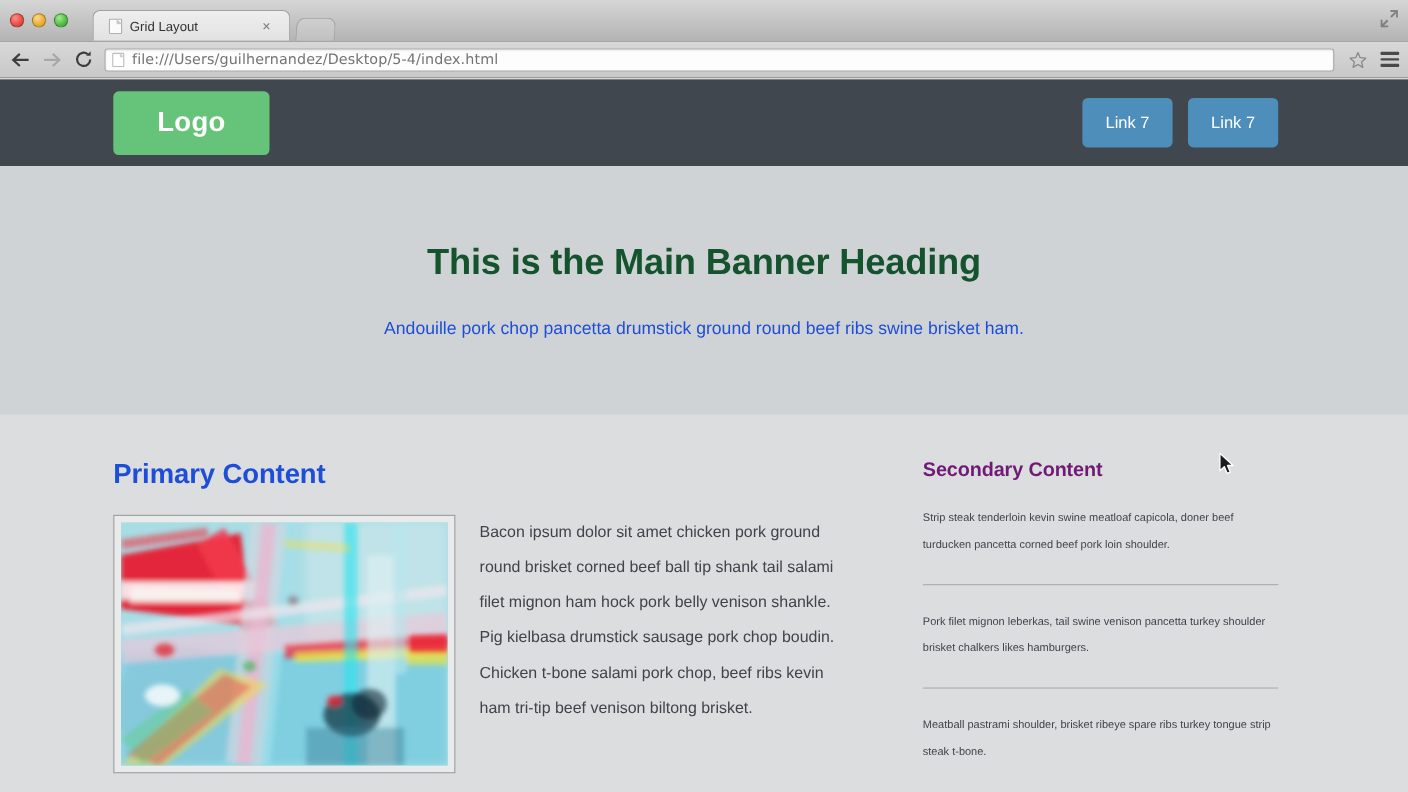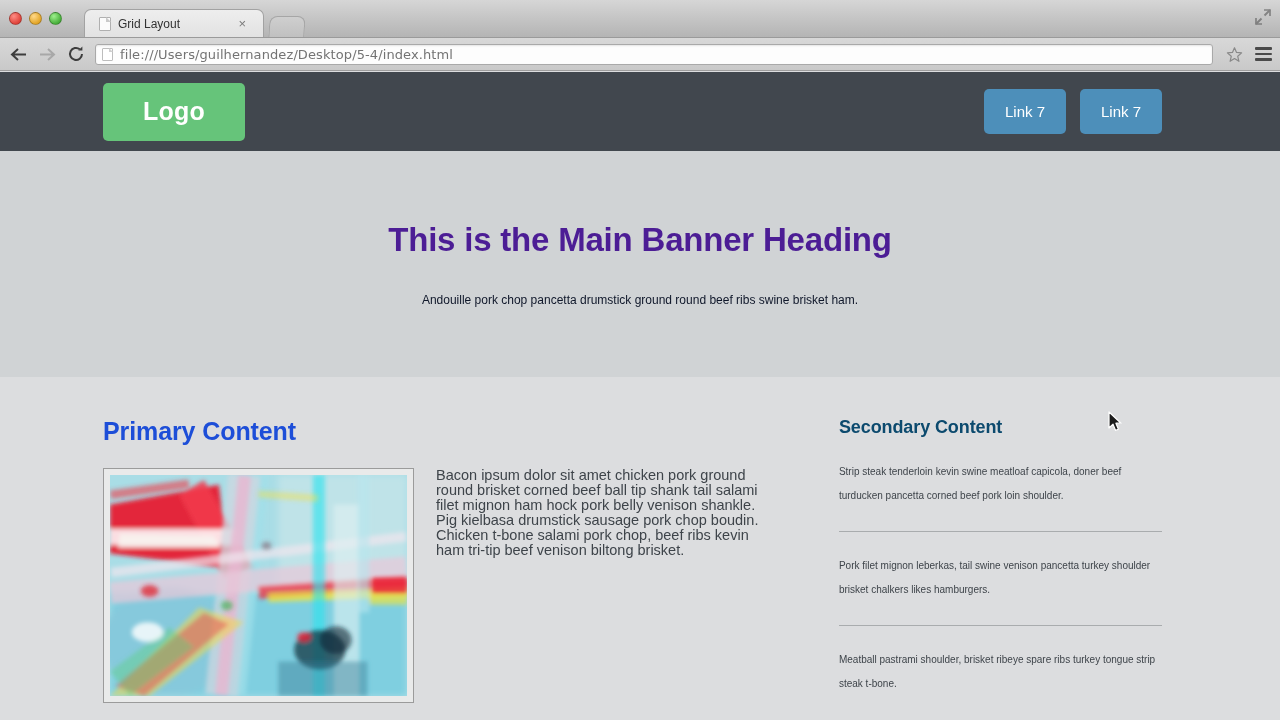--- a/index.html
+++ b/index.html
@@ -131,24 +131,24 @@
   }
 
   
   .banner {
     background: #d0d3d5; height: 226px;
     display: flex; flex-direction: column;
     align-items: center; justify-content: center;
     text-align: center;
   }
   .banner h1 {
-    font-size: 33px; font-weight: bold; color: #4c1d95;
+    font-size: 33px; font-weight: bold; color: #14532d;
     letter-spacing: -.2px; margin-bottom: 34px;
   }
-  .banner p { font-size: 12px; color: #0f172a; }
+  .banner p { font-size: 16px; color: #1d4ed8; }
 
   
   .main {
     display: flex; padding: 0 118px 0 103px;
     gap: 62px; padding-top: 40px;
   }
   .primary { width: 680px; }
   .primary h2 {
     font-size: 25px; font-weight: bold; color: #1d4ed8;
     margin-bottom: 22px; letter-spacing: -.1px;
@@ -159,27 +159,27 @@
     border: 1px solid #9b9b9b; background: #e9eaea;
     padding: 6px; height: 235px; overflow: hidden;
   }
   .painting {
     width: 100%; height: 100%;
     position: relative; overflow: hidden;
     background: #9ed8e2;
   }
   .primary-text { flex: 1; }
   .primary-text p {
-    font-size: 14.5px; line-height: 15px;
+    font-size: 14.5px; line-height: 32px;
     color: #3e444a; margin-bottom: 18px;
   }
 
   .secondary { width: 326px; }
   .secondary h2 {
-    font-size: 18px; font-weight: bold; color: #0c4a6e;
+    font-size: 18px; font-weight: bold; color: #701a75;
     margin-bottom: 22px; letter-spacing: -.1px;
   }
   .secondary p {
     font-size: 10px; line-height: 24px;
     color: #3e444a;
   }
   .secondary hr {
     border: none; border-top: 1px solid #a9acae;
     margin: 23px 0 22px 0;
   }

